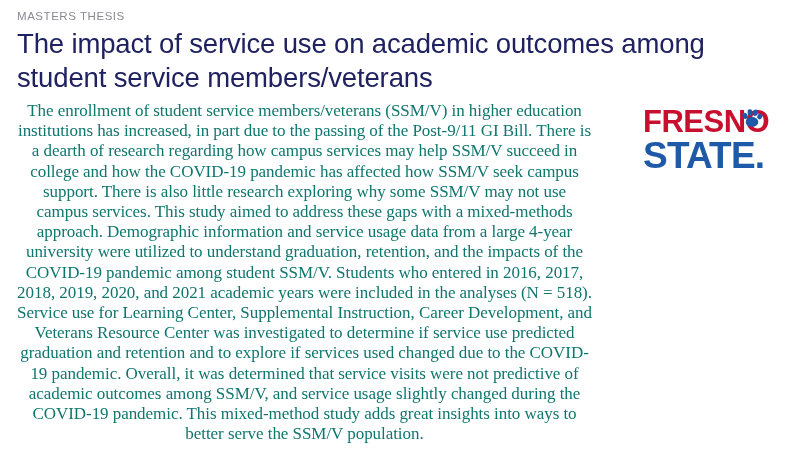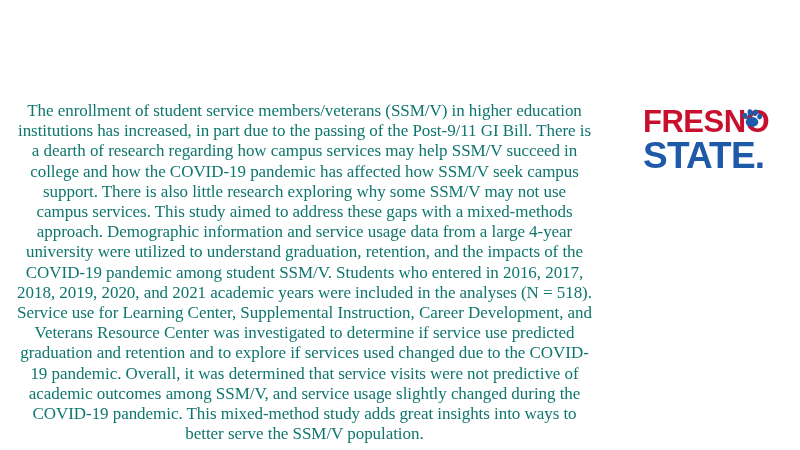--- a/index.html
+++ b/index.html
@@ -87,20 +87,24 @@
     font-weight: 700;
     font-size: 37px;
     letter-spacing: -0.8px;
   }
 </style>
 </head>
 <body>
 
 <div id="page">
 
+  <div class="header">
+    <div class="eyebrow">MASTERS THESIS</div>
+    <h1 class="doc-title">The impact of service use on academic outcomes among student service members/veterans</h1>
+  </div>
 
   <div class="abstract">The enrollment of student service members/veterans (SSM/V) in higher education institutions has increased, in part due to the passing of the Post-9/11 GI Bill. There is a dearth of research regarding how campus services may help SSM/V succeed in college and how the COVID-19 pandemic has affected how SSM/V seek campus support. There is also little research exploring why some SSM/V may not use campus services. This study aimed to address these gaps with a mixed-methods approach. Demographic information and service usage data from a large 4-year university were utilized to understand graduation, retention, and the impacts of the COVID-19 pandemic among student SSM/V. Students who entered in 2016, 2017, 2018, 2019, 2020, and 2021 academic years were included in the analyses (N = 518). Service use for Learning Center, Supplemental Instruction, Career Development, and Veterans Resource Center was investigated to determine if service use predicted graduation and retention and to explore if services used changed due to the COVID-19 pandemic. Overall, it was determined that service visits were not predictive of academic outcomes among SSM/V, and service usage slightly changed during the COVID-19 pandemic. This mixed-method study adds great insights into ways to better serve the SSM/V population.</div>
 
   <div class="logo-wrap">
     <svg class="logo-svg" width="130" height="80" viewBox="0 0 130 80" xmlns="http://www.w3.org/2000/svg">
 
       <text class="logo-line1" x="0" y="28" fill="#C8102E">FRESNO</text>
 
       <g transform="translate(99.5,5.0)">
 

